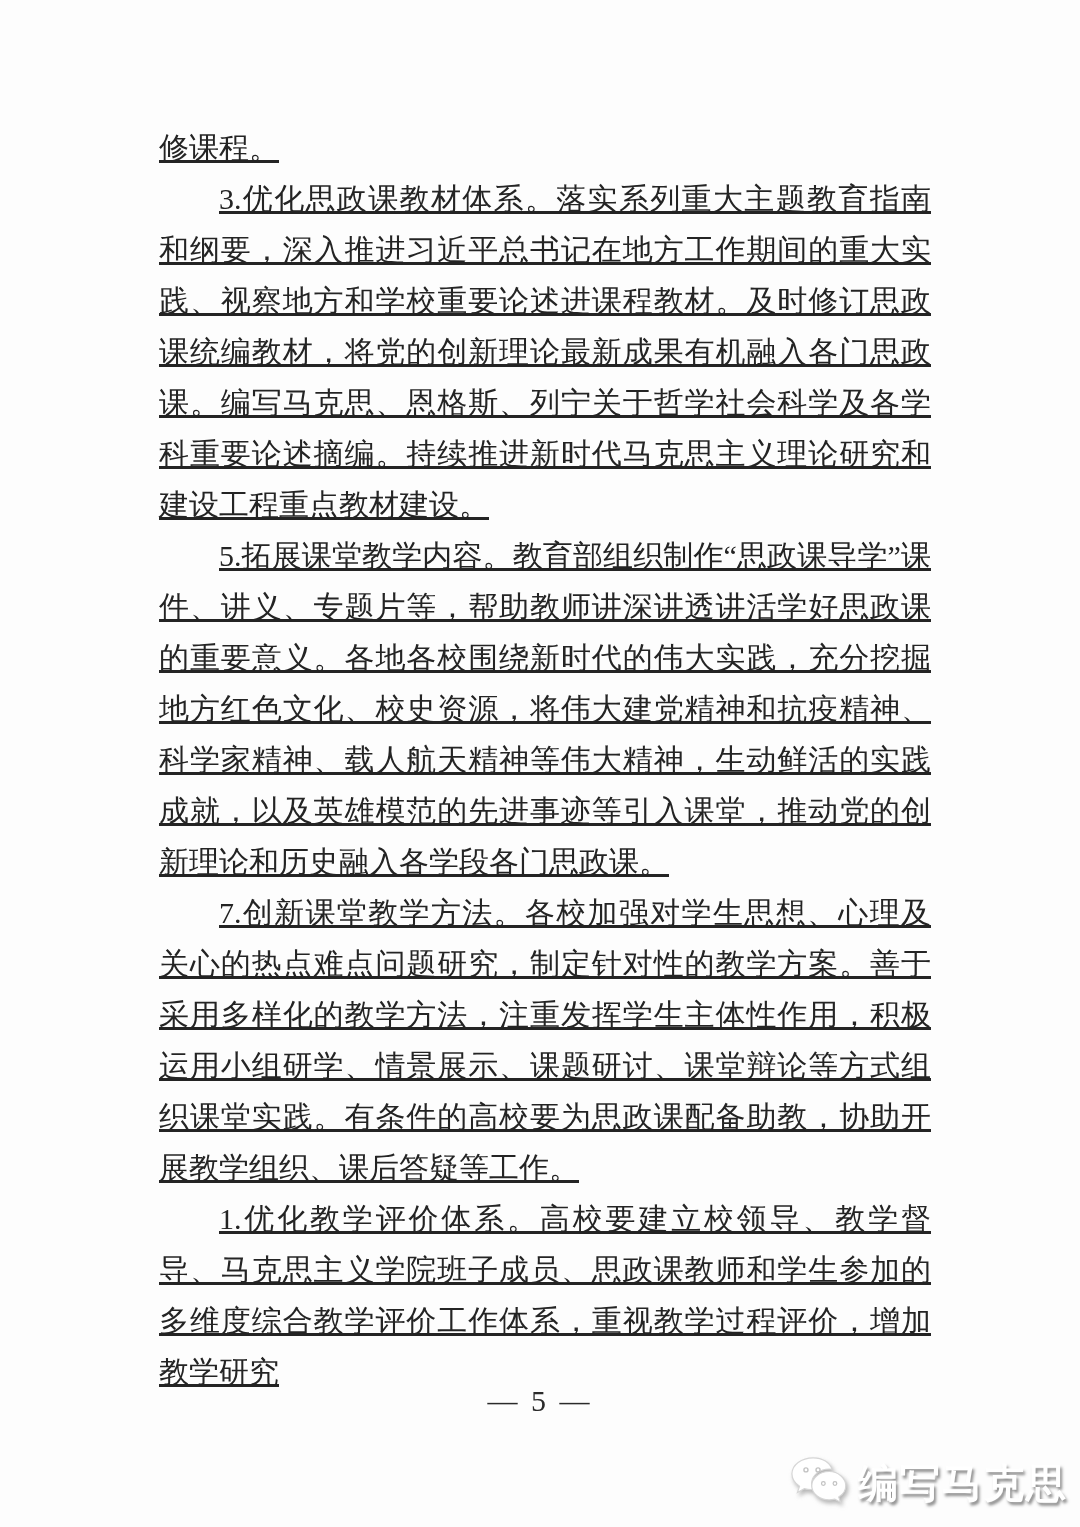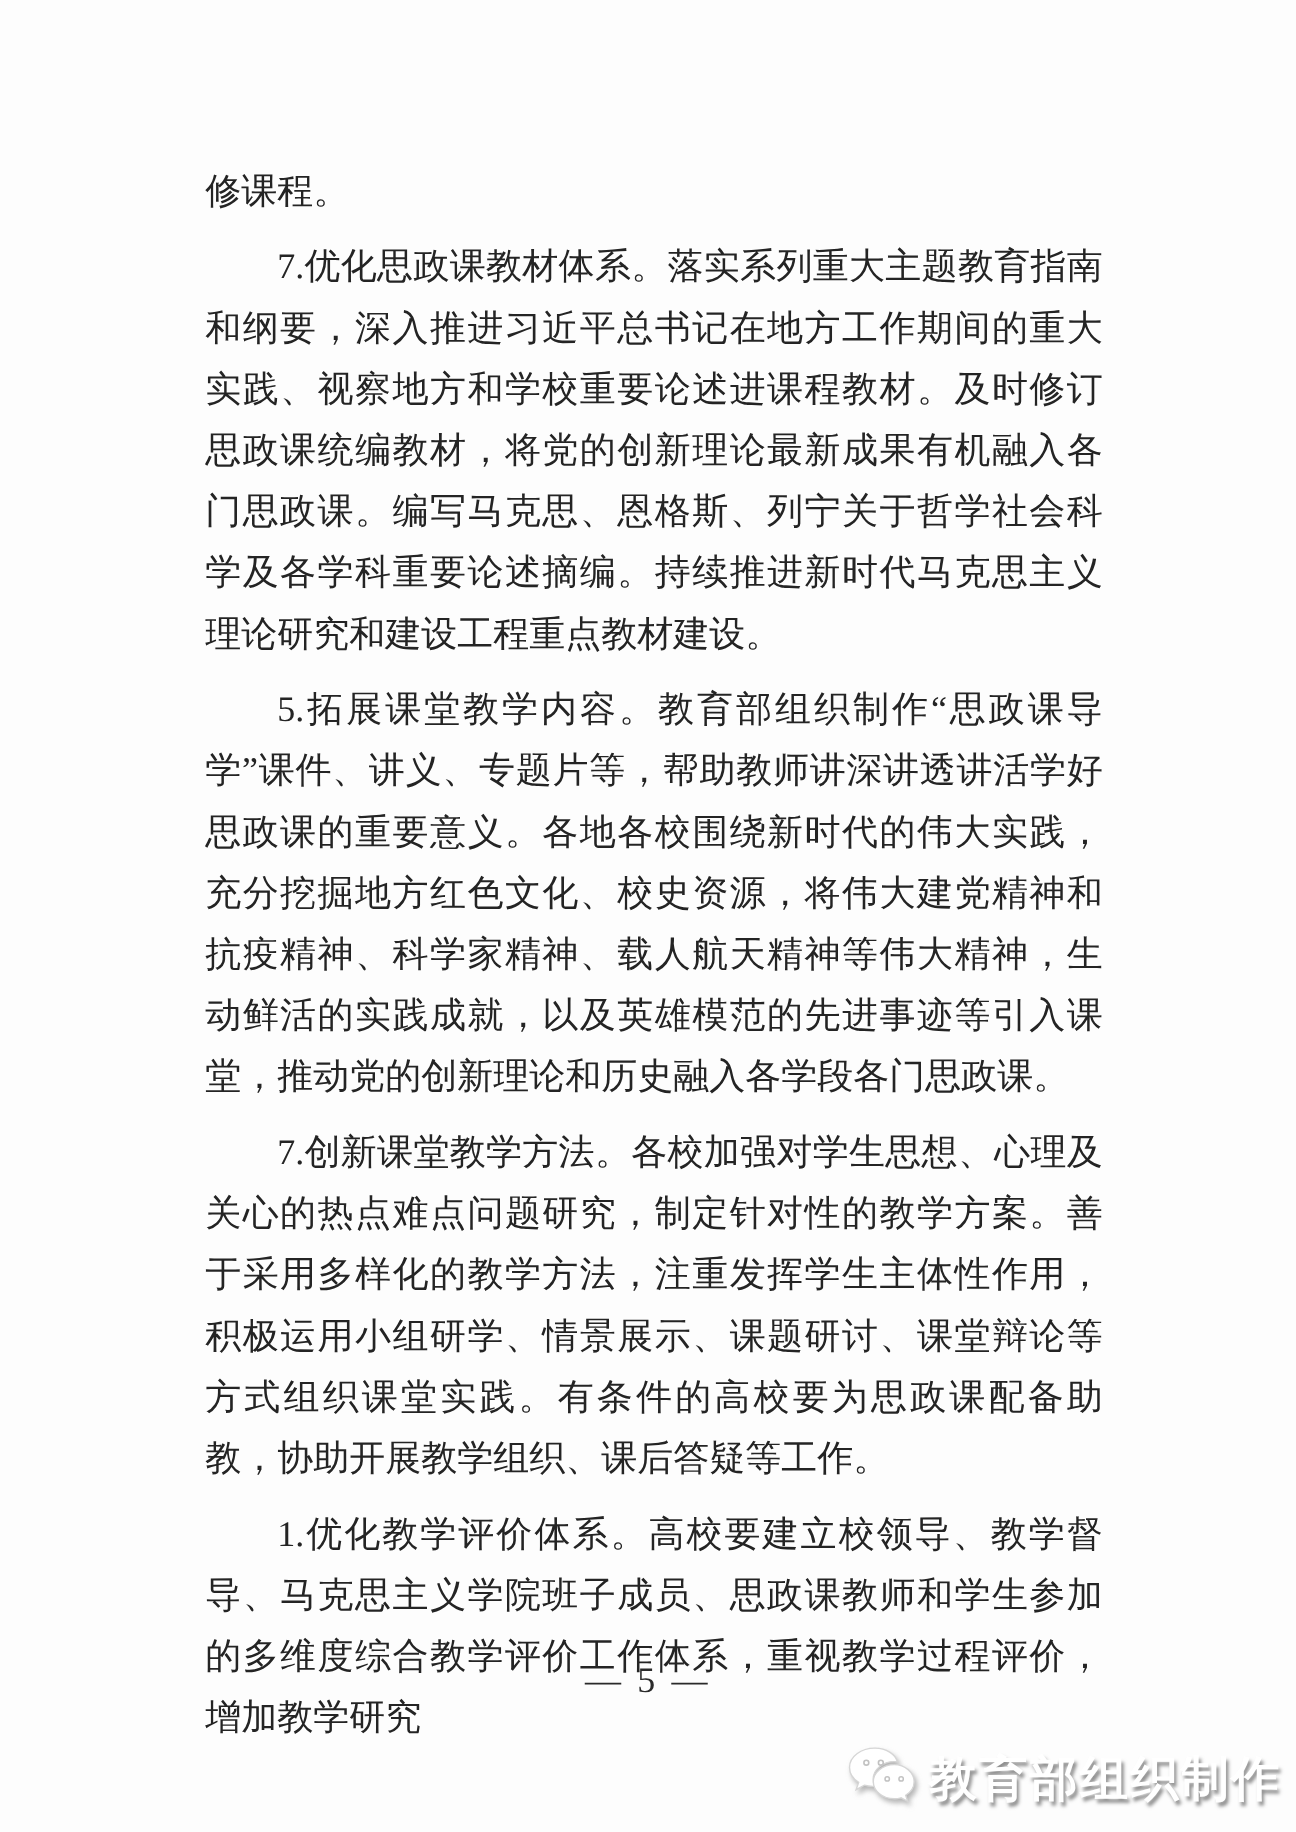--- a/index.html
+++ b/index.html
@@ -18,23 +18,24 @@
   .text-block {
     position: absolute;
     left: 159px;
     top: 122px;
     width: 772px;
     color: #242424;
     font-size: 30px;
     line-height: 51px;
   }
   .text-block p {
-    margin: 12px;
+    margin: 0;
     text-align: justify;
     text-justify: inter-ideograph;
+    text-decoration: underline;
   }
   .para-indent {
     text-indent: 2em;
   }
   .page-number {
     position: absolute;
     top: 1384px;
     left: 0;
     width: 1080px;
     text-align: center;
@@ -65,35 +66,35 @@
   }
 </style>
 </head>
 <body>
 
 <div class="page">
 
   <main class="text-block">
 
   <p>修课程。</p>
-      <p class="para-indent">7.优化思政课教材体系。落实系列重大主题教育指南和纲要，深入推进习近平总书记在地方工作期间的重大实践、视察地方和学校重要论述进课程教材。及时修订思政课统编教材，将党的创新理论最新成果有机融入各门思政课。编写马克思、恩格斯、列宁关于哲学社会科学及各学科重要论述摘编。持续推进新时代马克思主义理论研究和建设工程重点教材建设。</p>
+      <p class="para-indent">3.优化思政课教材体系。落实系列重大主题教育指南和纲要，深入推进习近平总书记在地方工作期间的重大实践、视察地方和学校重要论述进课程教材。及时修订思政课统编教材，将党的创新理论最新成果有机融入各门思政课。编写马克思、恩格斯、列宁关于哲学社会科学及各学科重要论述摘编。持续推进新时代马克思主义理论研究和建设工程重点教材建设。</p>
       <p class="para-indent">5.拓展课堂教学内容。教育部组织制作“思政课导学”课件、讲义、专题片等，帮助教师讲深讲透讲活学好思政课的重要意义。各地各校围绕新时代的伟大实践，充分挖掘地方红色文化、校史资源，将伟大建党精神和抗疫精神、科学家精神、载人航天精神等伟大精神，生动鲜活的实践成就，以及英雄模范的先进事迹等引入课堂，推动党的创新理论和历史融入各学段各门思政课。</p>
       <p class="para-indent">7.创新课堂教学方法。各校加强对学生思想、心理及关心的热点难点问题研究，制定针对性的教学方案。善于采用多样化的教学方法，注重发挥学生主体性作用，积极运用小组研学、情景展示、课题研讨、课堂辩论等方式组织课堂实践。有条件的高校要为思政课配备助教，协助开展教学组织、课后答疑等工作。</p>
       <p class="para-indent">1.优化教学评价体系。高校要建立校领导、教学督导、马克思主义学院班子成员、思政课教师和学生参加的多维度综合教学评价工作体系，重视教学过程评价，增加教学研究</p>
     </main>
 
   <div class="page-number">— 5 —</div>
 
   <div class="watermark">
     <span>
       <svg class="wechat-svg" viewBox="0 0 60 52" xmlns="http://www.w3.org/2000/svg">
         <path d="M24 2 C11.8 2 2 9.4 2 18.6 c0 5.2 3.1 9.8 7.9 12.8 l-2.2 6.4 7.1-3.9 c2.2 0.6 4.6 1 7.2 1 0.6 0 1.2 0 1.8-0.1 -0.9-1.8-1.4-3.8-1.4-5.9 0-8.6 8.3-15.3 18.2-15.3 0.9 0 1.8 0.1 2.7 0.2 C41.5 7.1 33.6 2 24 2 z" fill="#ffffff" stroke="#d6d6d6" stroke-width="1.2"></path>
         <circle cx="16.5" cy="14.5" r="2.1" fill="none" stroke="#c2c2c2" stroke-width="1.4"></circle>
         <circle cx="29" cy="14.5" r="2.1" fill="none" stroke="#c2c2c2" stroke-width="1.4"></circle>
         <path d="M40.6 16.2 c-10 0-18.1 6.6-18.1 14.7 0 8.1 8.1 14.7 18.1 14.7 2 0 4-0.3 5.8-0.8 l5.8 3.1 -1.8-5.3 c4.4-2.7 7.3-7 7.3-11.7 0-8.1-8.1-14.7-17.1-14.7 z" fill="#ffffff" stroke="#d6d6d6" stroke-width="1.2"></path>
         <circle cx="34.5" cy="28.5" r="1.9" fill="none" stroke="#c2c2c2" stroke-width="1.3"></circle>
         <circle cx="46.5" cy="28.5" r="1.9" fill="none" stroke="#c2c2c2" stroke-width="1.3"></circle>
       </svg>
     </span>
-    <span class="watermark-text">教育部组织制作</span>
+    <span class="watermark-text">编写马克思</span>
   </div>
 
 </div>
 
 </body></html>

